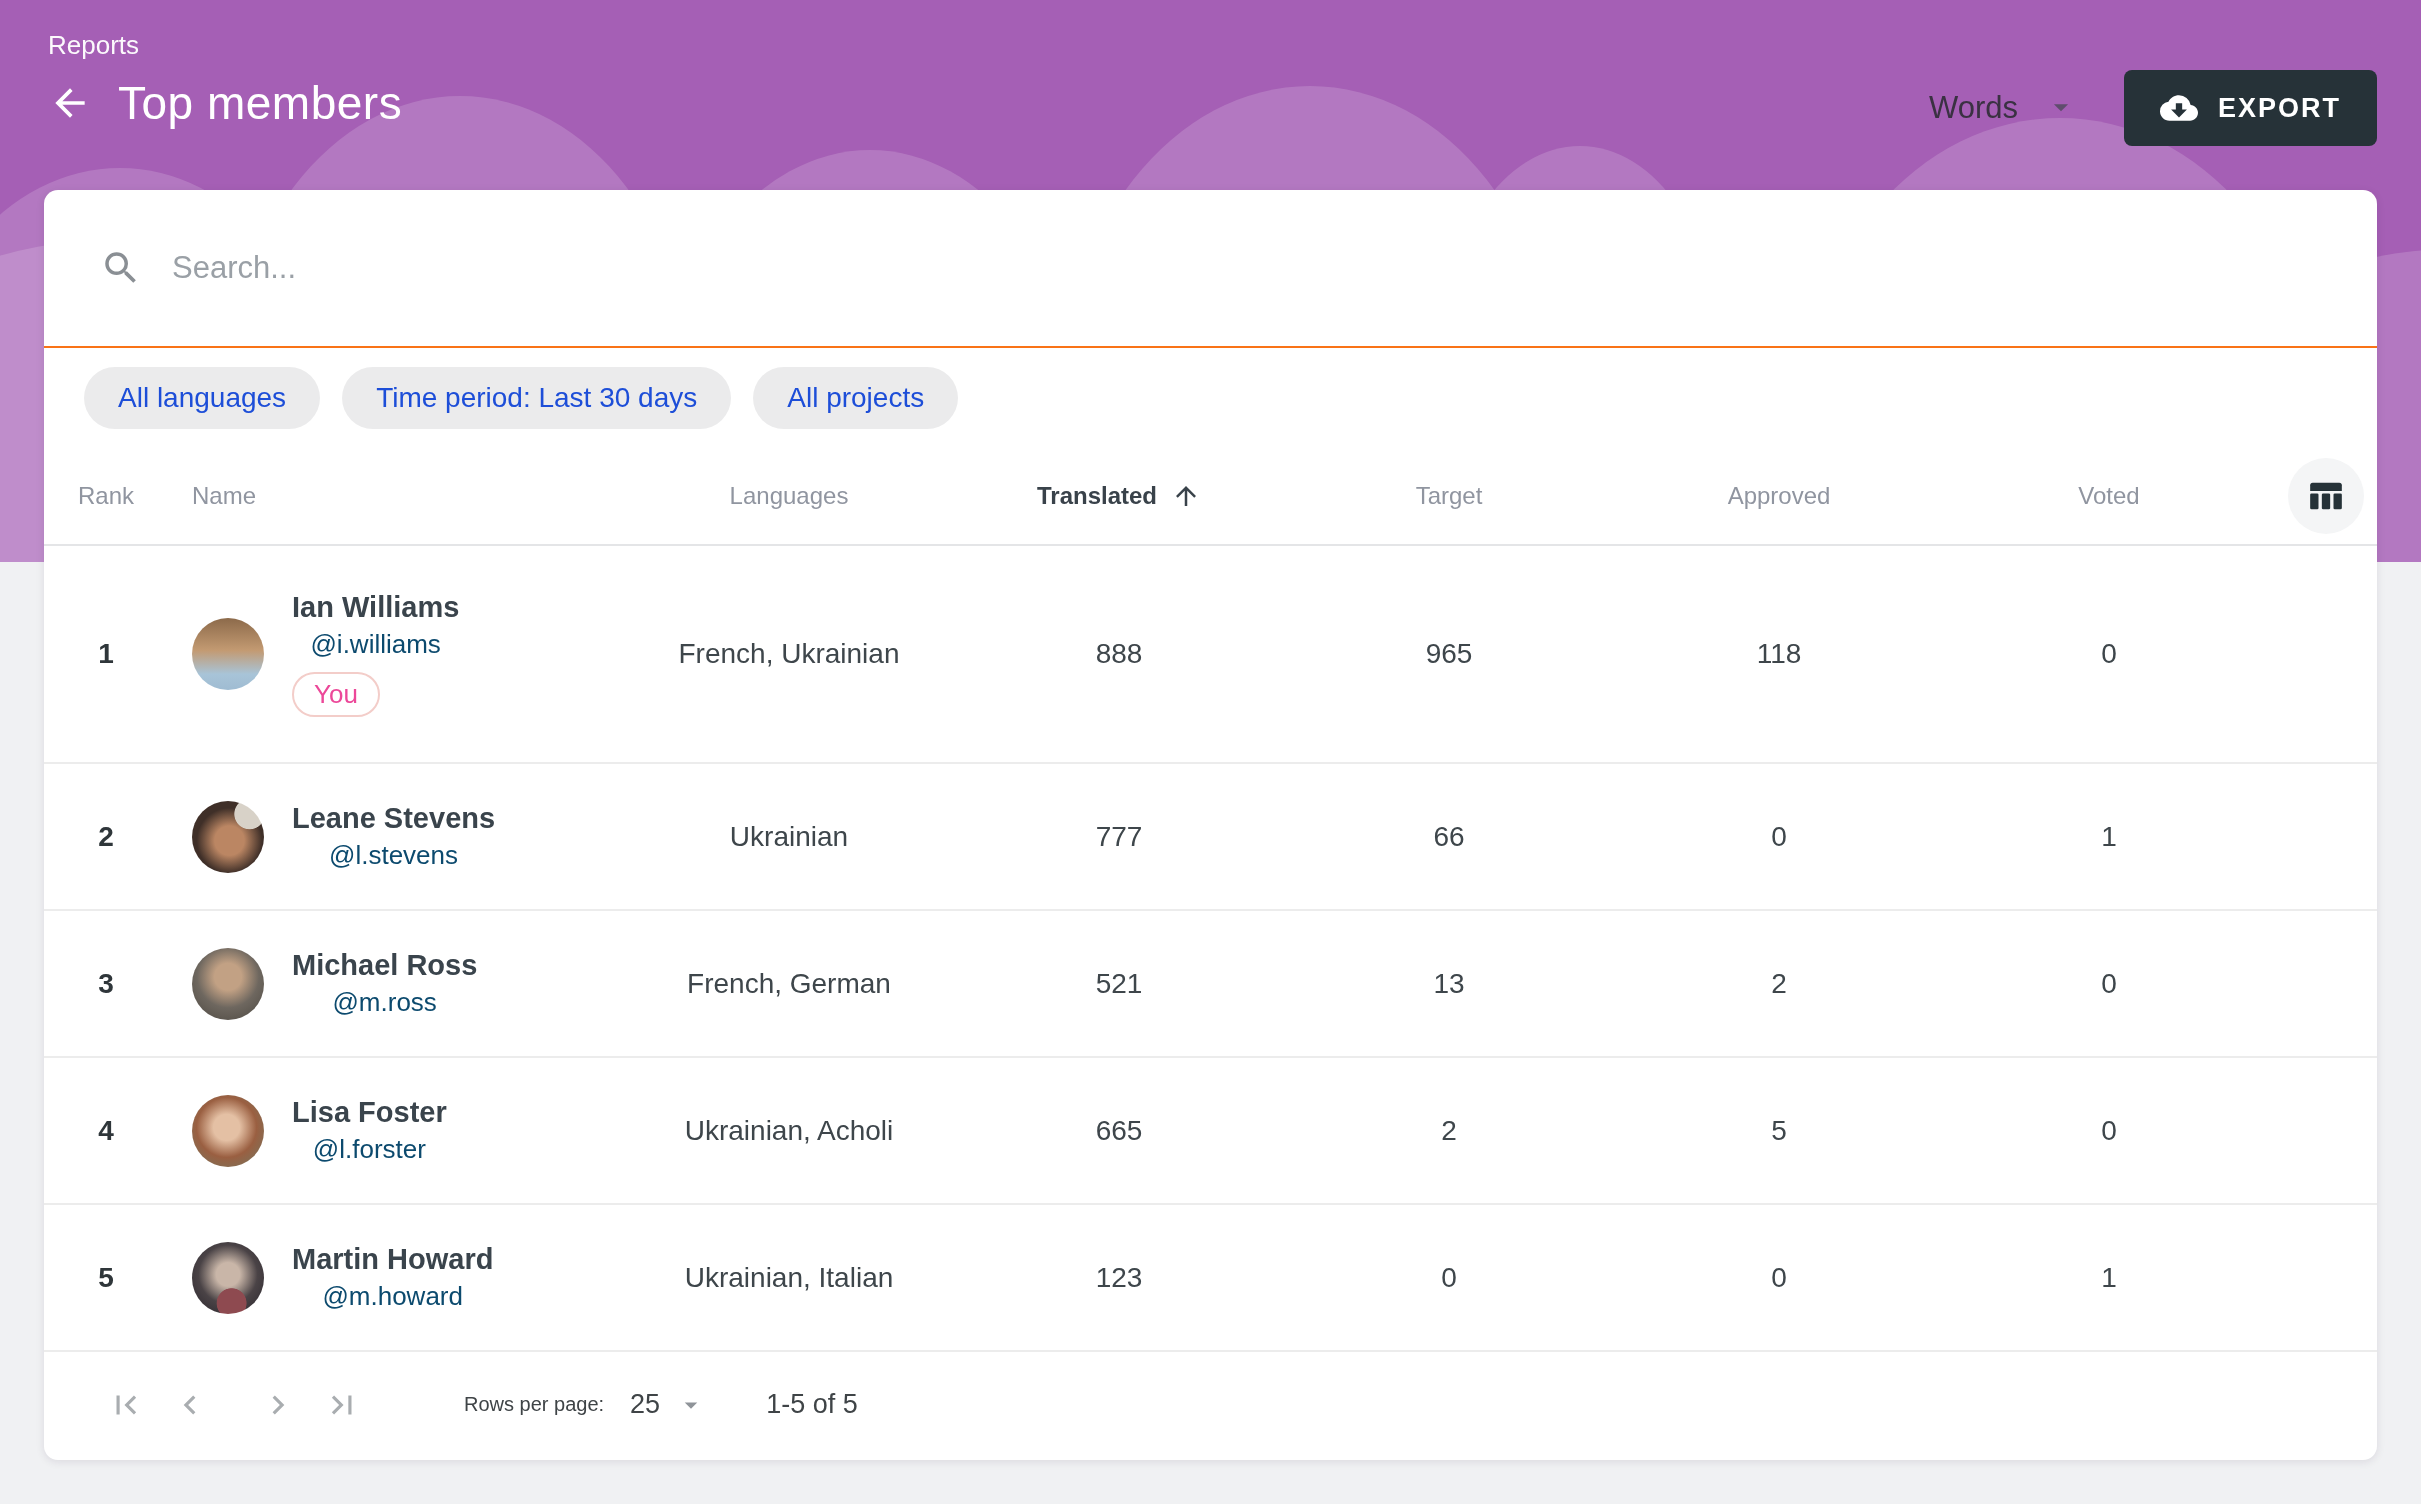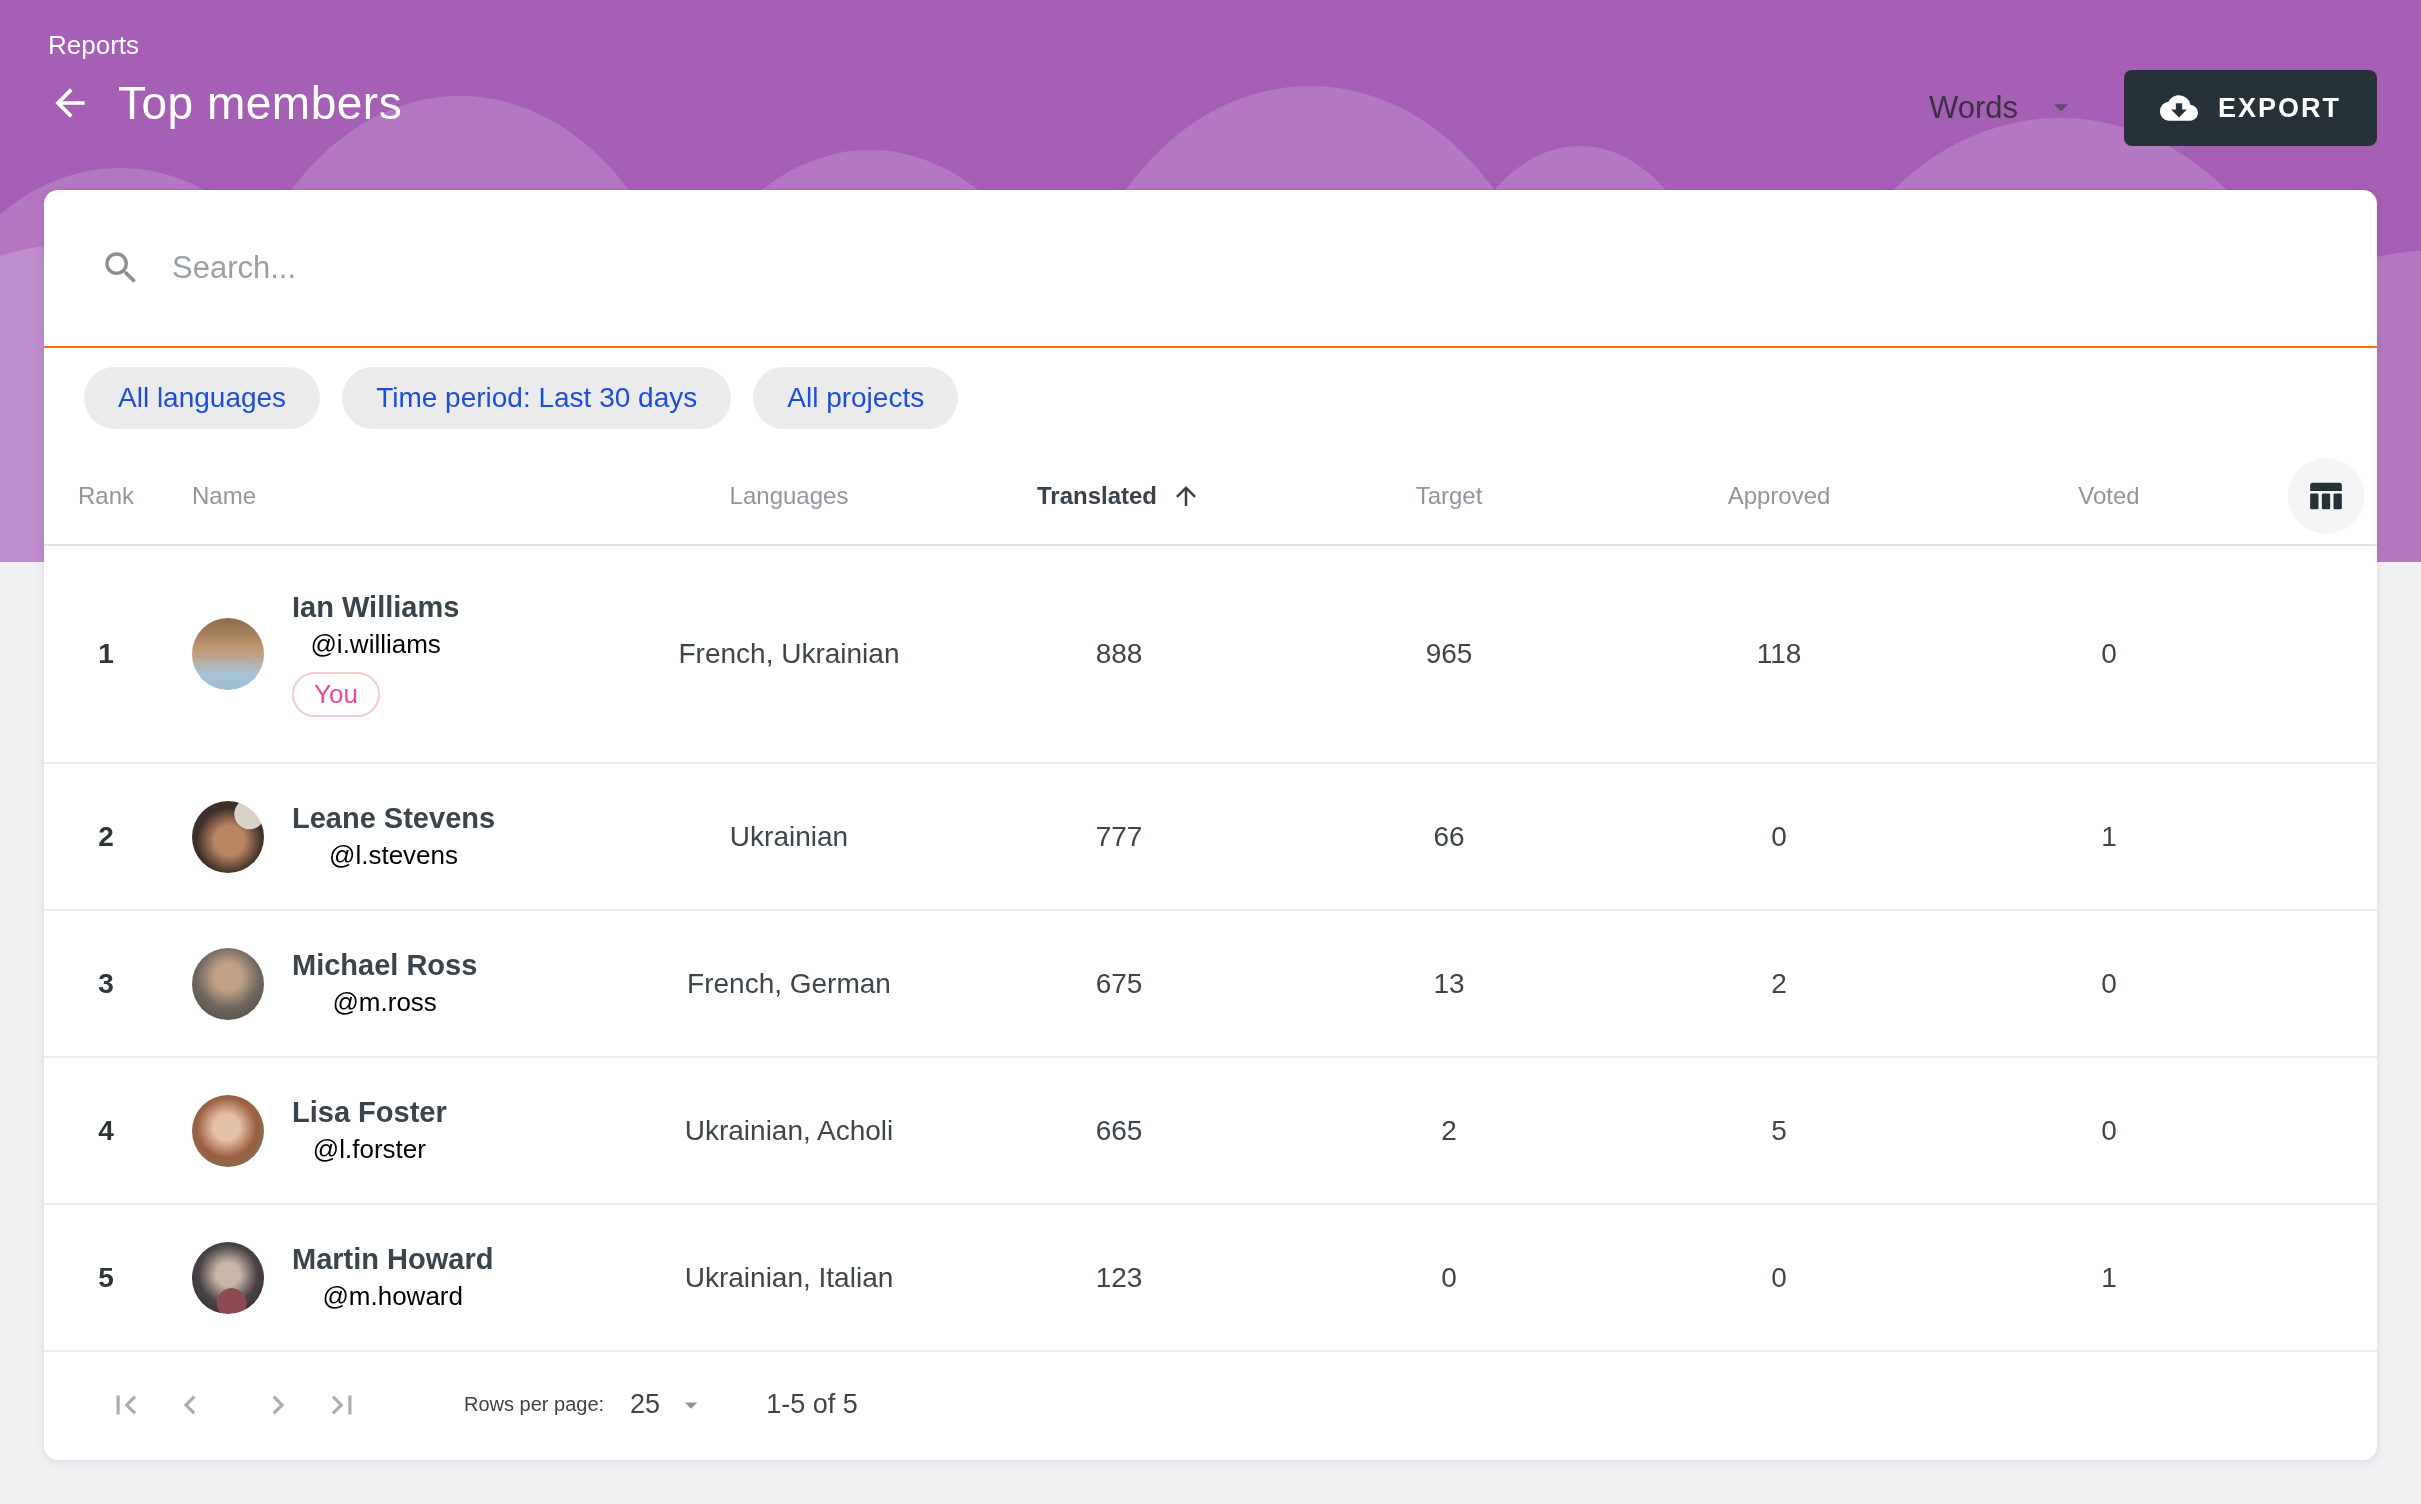--- a/index.html
+++ b/index.html
@@ -59,21 +59,21 @@
   .trow:last-of-type{border-bottom:2px solid #ececec;}
   .rank{font-size:28px;font-weight:bold;color:#2f363a;}
   .avatar{width:72px;height:72px;border-radius:50%;flex:none;margin-right:28px;}
   .av0{background:linear-gradient(180deg,#8c6a4a 0%,#c39a72 45%,#a8c4d8 78%,#9fbcd2 100%);}
   .av1{background:radial-gradient(circle at 80% 18%,#d8d2c8 0 18%,rgba(0,0,0,0) 19%),radial-gradient(circle at 52% 55%,#bb8663 0 27%,#3f2f28 60%);}
   .av2{background:radial-gradient(circle at 50% 40%,#c2a184 0 24%,#6e675f 55%,#4a463f 100%);}
   .av3{background:radial-gradient(circle at 48% 45%,#e4c0a4 0 24%,#9a5f41 55%,#6f7a64 100%);}
   .av4{background:radial-gradient(circle at 55% 85%,#8e4a50 0 20%,rgba(0,0,0,0) 21%),radial-gradient(circle at 50% 45%,#c9b6a8 0 22%,#4a4346 55%,#27232a 100%);}
   .nameblock{display:flex;flex-direction:column;cursor:pointer;}
   .mname{font-size:29px;font-weight:bold;color:#3a444c;line-height:1.15;}
-  .mhandle{font-size:26px;color:#000000;margin-top:4px;}
+  .mhandle{font-size:26px;color:#0c4a6e;margin-top:4px;}
   .you-badge{margin-top:12px;align-self:flex-start;border:2px solid #f3cdc9;border-radius:24px;color:#ec4899;font-size:26px;padding:5px 20px;}
   .val{font-size:28px;color:#3e464b;}
 
   .tfoot{flex:none;height:105px;display:flex;align-items:center;padding-left:50px;box-sizing:border-box;}
   .pg-btn{background:none;border:none;width:64px;height:64px;display:flex;align-items:center;justify-content:center;cursor:pointer;padding:0;}
   .pg-btn svg{width:38px;height:38px;fill:#a9adb0;}
   .rpp-label{font-size:20px;color:#3f4447;margin-left:90px;}
   .rpp-select{display:flex;align-items:center;gap:16px;background:none;border:none;cursor:pointer;margin-left:26px;padding:0;}
   .rpp-value{font-size:27px;color:#3f4447;}
   .rpp-select svg{width:30px;height:30px;fill:#8f9499;}
@@ -203,21 +203,21 @@
     <div class="trow">
       <div class="col-rank rank">3</div>
       <div class="col-name">
         <span class="avatar av2"></span>
         <div class="nameblock">
           <div class="mname">Michael Ross</div>
           <div class="mhandle">@m.ross</div>
         </div>
       </div>
       <div class="col-c val">French, German</div>
-      <div class="col-c val">675</div>
+      <div class="col-c val">521</div>
       <div class="col-c val">13</div>
       <div class="col-c val">2</div>
       <div class="col-c val">0</div>
       <div class="col-icon"></div>
     </div>
 
     <div class="trow">
       <div class="col-rank rank">4</div>
       <div class="col-name">
         <span class="avatar av3"></span>

